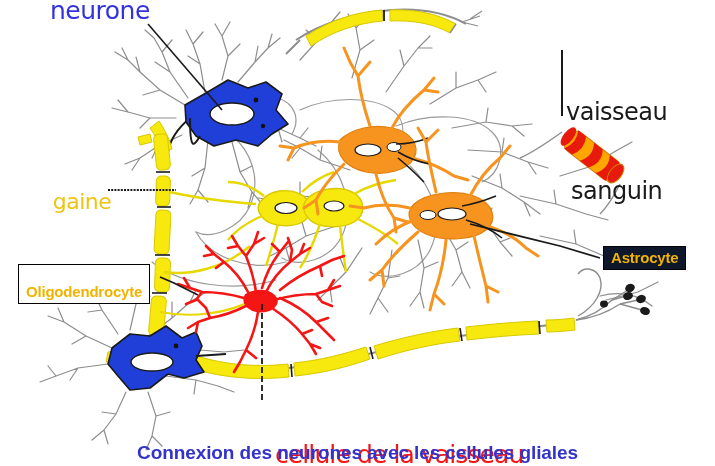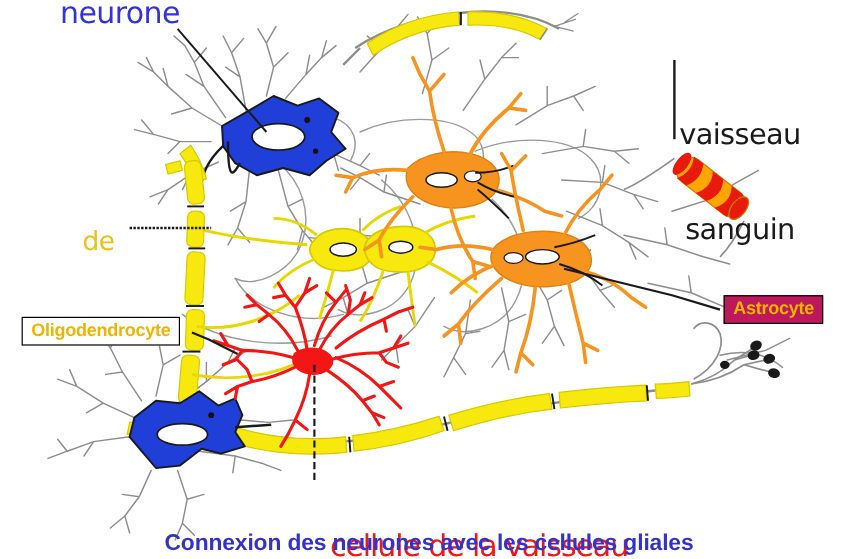--- a/index.html
+++ b/index.html
@@ -9,27 +9,27 @@
 
   .lbl{position:absolute;white-space:pre;line-height:1.02;}
 
   #lbl-neurone{left:50px;top:-2px;font-size:25px;color:#3333dd;letter-spacing:-0.5px;
     font-family:"DejaVu Sans",sans-serif;}
 
   #lbl-gaine{left:22px;top:142px;font-size:22px;color:#efc313;text-align:center;width:120px;
     letter-spacing:-0.5px;font-family:"DejaVu Sans",sans-serif;line-height:1.08;}
 
   #lbl-oligo{left:18px;top:264px;font-size:15px;font-weight:bold;color:#f0b400;
-    border:1px solid #000;background:#fff;padding:3px 7px 4px 7px;letter-spacing:-0.2px;}
+    border:1px solid #000;background:#fff;padding:19px 7px 4px 7px;letter-spacing:-0.2px;}
 
   #lbl-vaisseau{left:566px;top:46px;font-size:24px;color:#1a1a1a;text-align:center;
     font-family:"DejaVu Sans",sans-serif;line-height:1.1;letter-spacing:-0.5px;}
 
   #lbl-astro{left:603px;top:246px;font-size:15px;font-weight:bold;color:#f0b400;
-    border:1px solid #000;background:#be185d;padding:3px 7px 4px 7px;letter-spacing:-0.2px;}
+    border:1px solid #000;background:#0f172a;padding:3px 7px 4px 7px;letter-spacing:-0.2px;}
 
   #lbl-micro{left:275px;top:392px;font-size:25px;color:#f41515;text-align:center;
     font-family:"DejaVu Sans",sans-serif;letter-spacing:-0.9px;line-height:1.0;}
 
   #caption{position:absolute;left:0;top:442px;width:715px;text-align:center;
     font-size:19px;font-weight:bold;color:#3333cc;letter-spacing:-0.1px;}
 </style>
 </head>
 <body>
 
@@ -307,20 +307,21 @@
       <path d="M160,277 L174,283 L198,295" stroke-width="1.8"></path>
       <path d="M562,116 L562,50" stroke-width="2"></path>
       <path d="M600,258 L560,246 L470,224" stroke-width="1.8"></path>
       <path d="M262,400 L262,304" stroke-width="1.8" stroke-dasharray="6 3"></path>
     </g>
   </svg>
 
   <div class="lbl" id="lbl-neurone">neurone</div>
 
   <div class="lbl" id="lbl-gaine">
+    <div>gaine</div>
     <div>de</div>
   </div>
 
   <div class="lbl" id="lbl-oligo">Oligodendrocyte</div>
 
   <div class="lbl" id="lbl-vaisseau">
     <div>vaisseau</div>
     <div>sanguin</div>
   </div>
 

